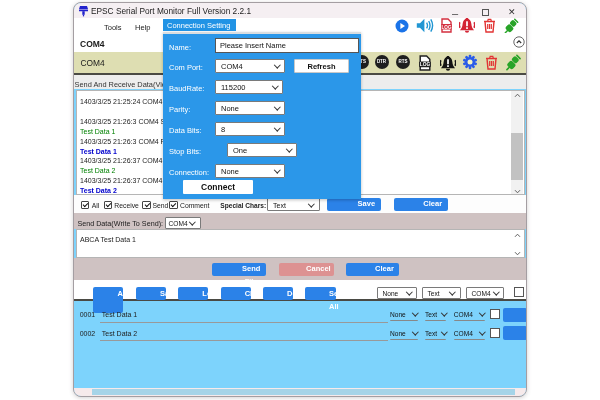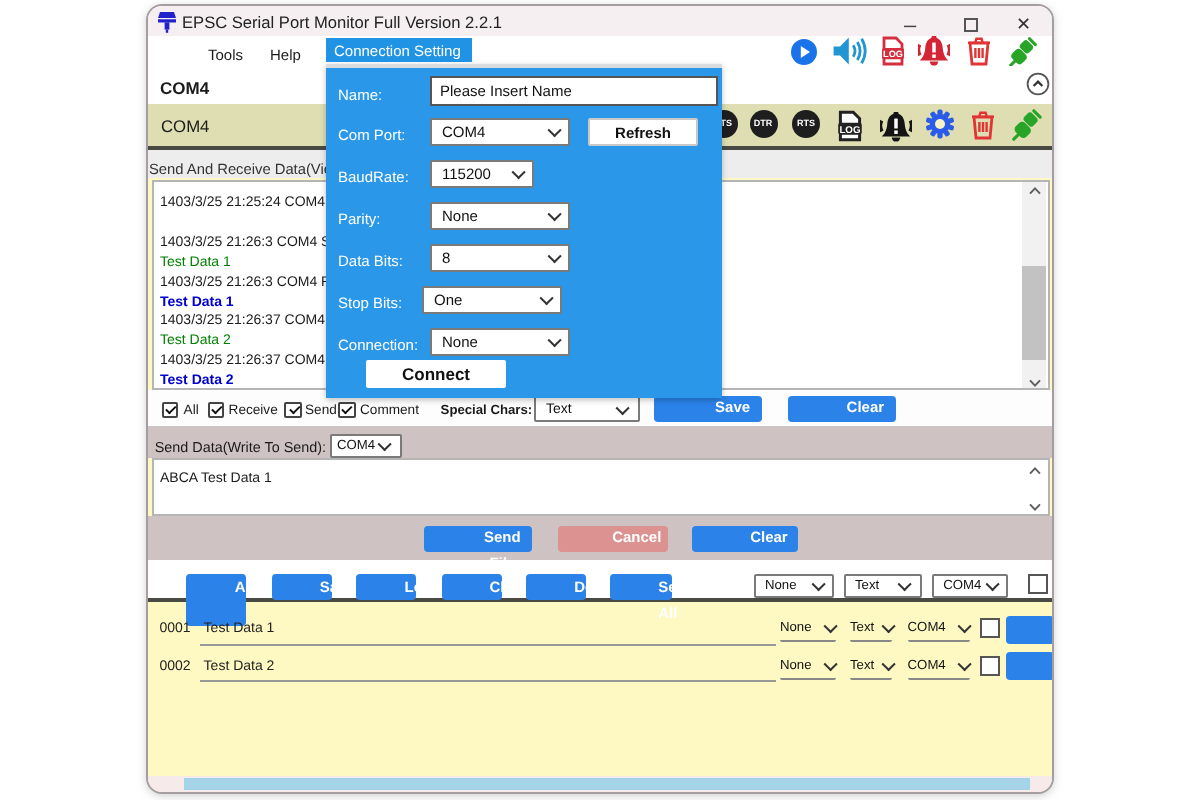--- a/index.html
+++ b/index.html
@@ -1,18 +1,18 @@
 <!DOCTYPE html>
 <html><head>
 <meta charset="utf-8">
 <style>
 * { margin:0; padding:0; box-sizing:border-box; }
 html,body { width:600px; height:400px; background:#ffffff; font-family:"Liberation Sans",sans-serif; overflow:hidden; }
 .abs { position:absolute; }
-#win { position:absolute; left:73px; top:2px; width:454px; height:395px; background:#fef9c3; border:1px solid #a49ea2; border-radius:8px; overflow:hidden; box-shadow:0 1px 4px rgba(80,70,75,0.25); }
+#win { position:absolute; left:73px; top:2px; width:454px; height:395px; background:#7dd3fc; border:1px solid #a49ea2; border-radius:8px; overflow:hidden; box-shadow:0 1px 4px rgba(80,70,75,0.25); }
 .blubtn { position:absolute; background:#2b82e8; color:#fff; font-weight:bold; font-size:7.5px; text-align:center; border-radius:2px;padding-left:24px; }
 .combo { position:absolute; background:#fff; border:1px solid #7a7a7a; font-size:7px; color:#111; border-radius:1px; }
 .combo .cv { position:absolute; left:5px; top:50%; transform:translateY(-50%); }
 .combo .ca { position:absolute; right:4.5px; top:50%; width:4.6px; height:4.6px; border-right:1px solid #333; border-bottom:1px solid #333; transform:translateY(-76%) rotate(45deg); }
 .cb { position:absolute; width:8.5px; height:8.5px; background:#fff; border:1px solid #444; border-radius:1px; }
 .cb:after { content:""; position:absolute; left:1.4px; top:1.2px; width:3.6px; height:2px; border-left:1.1px solid #111; border-bottom:1.1px solid #111; transform:rotate(-45deg); }
 .lbl { position:absolute; color:#1b1b1b; }
 </style>
 </head>
 <body>
@@ -278,39 +278,39 @@
   <div class="abs" style="left:57px;top:9px;font-size:7.5px;color:#111;">Please Insert Name</div>
 
   <div class="abs" style="left:6px;top:31px;font-size:7.5px;color:#fff;">Com Port:</div>
   <div class="combo" style="left:52px;top:27px;width:70px;height:14px;font-size:7.5px;">
       <span class="cv">COM4</span>
       <span class="ca"></span>
     </div>
   <div class="abs" style="left:131px;top:27px;width:55px;height:14px;background:#fff;border:1px solid #c8c8c8;border-radius:1px;color:#111;font-weight:bold;font-size:7.5px;text-align:center;line-height:13px;">Refresh</div>
 
   <div class="abs" style="left:6px;top:52px;font-size:7.5px;color:#fff;">BaudRate:</div>
-  <div class="combo" style="left:52px;top:48px;width:52px;height:14px;font-size:7.5px;">
+  <div class="combo" style="left:52px;top:48px;width:68px;height:14px;font-size:7.5px;">
       <span class="cv">115200</span>
       <span class="ca"></span>
     </div>
 
   <div class="abs" style="left:6px;top:73px;font-size:7.5px;color:#fff;">Parity:</div>
   <div class="combo" style="left:52px;top:69px;width:70px;height:14px;font-size:7.5px;">
       <span class="cv">None</span>
       <span class="ca"></span>
     </div>
 
   <div class="abs" style="left:6px;top:94px;font-size:7.5px;color:#fff;">Data Bits:</div>
   <div class="combo" style="left:52px;top:90px;width:70px;height:14px;font-size:7.5px;">
       <span class="cv">8</span>
       <span class="ca"></span>
     </div>
 
   <div class="abs" style="left:6px;top:115px;font-size:7.5px;color:#fff;">Stop Bits:</div>
-  <div class="combo" style="left:48px;top:111px;width:70px;height:14px;font-size:7.5px;">
+  <div class="combo" style="left:64px;top:111px;width:70px;height:14px;font-size:7.5px;">
       <span class="cv">One</span>
       <span class="ca"></span>
     </div>
 
   <div class="abs" style="left:6px;top:136px;font-size:7.5px;color:#fff;">Connection:</div>
   <div class="combo" style="left:52px;top:132px;width:70px;height:14px;font-size:7.5px;">
       <span class="cv">None</span>
       <span class="ca"></span>
     </div>
 

